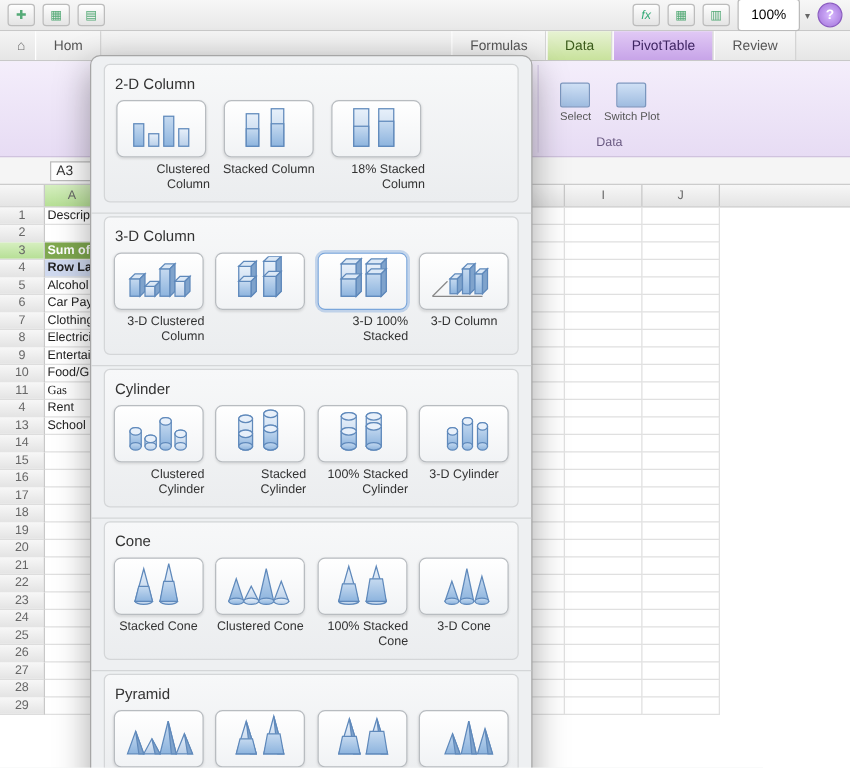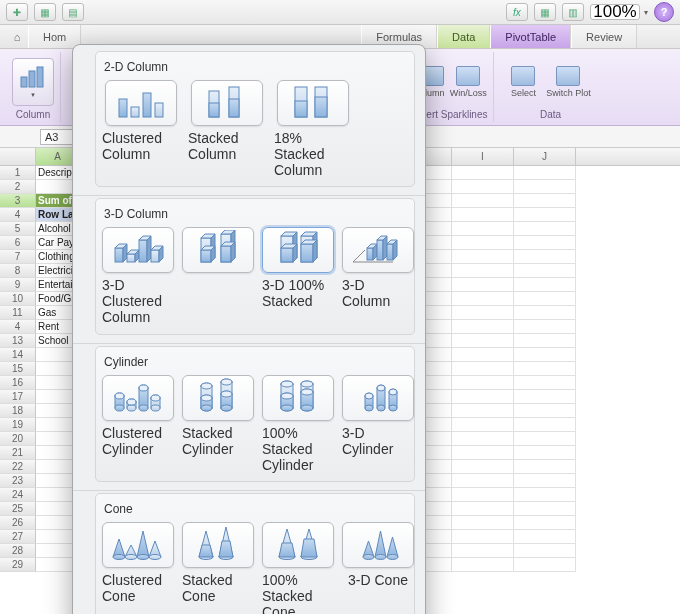--- a/index.html
+++ b/index.html
@@ -3,21 +3,21 @@
 <meta charset="utf-8">
 <style>
   * { box-sizing: border-box; margin: 0; padding: 0; font-family: "Lucida Grande", Arial, sans-serif; }
   body { background: #fff; font-size: 11px; color: #333; width: 680px; height: 614px; overflow: hidden; position: relative; }
 
   
   .titlebar { height: 25px; background: linear-gradient(#f7f7f7,#e8e8e8); border-bottom: 1px solid #c8c8c8; display: flex; align-items: center; padding: 0 6px; gap: 6px; }
   .titlebar .tb-btn { width: 22px; height: 18px; background: linear-gradient(#fefefe,#e4e4e4); border: 1px solid #bcbcbc; border-radius: 3px; display:flex; align-items:center; justify-content:center; font-size:10px; color:#5a7; }
   .titlebar .spacer { flex:1; }
   .titlebar .zoom { display:flex; align-items:center; gap:4px; }
-  .titlebar .zoom input { width: 50px; height: 16px; font-size: 17px; border:1px solid #bbb; border-radius:3px; text-align:center; }
+  .titlebar .zoom input { width: 50px; height: 26px; font-size: 11px; border:1px solid #bbb; border-radius:3px; text-align:center; }
   .help { width:20px; height:20px; border-radius:50%; background: radial-gradient(#d8b9ff,#a070d8); color:#fff; display:flex; align-items:center; justify-content:center; border:1px solid #8a5bc0; font-weight:bold; }
 
   
   .ribbon-tabs { height: 24px; background: linear-gradient(#f4f4f4,#e6e6e6); border-bottom: 1px solid #c8c8c8; display:flex; align-items:stretch; padding-left: 6px; }
   .ribbon-tabs .ico { width:22px; display:flex; align-items:center; justify-content:center; color:#6b6b6b; }
   .ribbon-tabs .tab { padding: 0 14px; display:flex; align-items:center; color:#555; border-right:1px solid #d4d4d4; border-left:1px solid #fff; background: linear-gradient(#f7f7f7,#e9e9e9); position:relative; }
   .ribbon-tabs .tab.data { background: linear-gradient(#e7f2d3,#c8e29c); color:#3a5a1a; }
   .ribbon-tabs .tab.active { background: linear-gradient(#e1c9f5,#c7a4e8); color:#3e2562; }
 
   
@@ -54,38 +54,38 @@
     left: 72px;
     top: 44px;
     width: 354px;
     background: #eef0f2;
     border: 1px solid #a6a6a6;
     border-radius: 8px;
     box-shadow: 0 10px 28px rgba(0,0,0,0.35);
     padding: 6px 0 10px 0;
     z-index: 50;
   }
-  .section { padding: 0 10px 8px 22px; }
+  .section { padding: 0 10px 8px 10px; }
   .section + .section { border-top: 1px solid #d4d6d8; padding-top: 2px; }
   .section-inner { background: linear-gradient(#f7f8f9,#ebedef); border:1px solid #d4d6d8; border-radius:5px; padding: 4px 6px 8px 6px; }
   .sec-title { font-size: 12px; color:#333; padding: 4px 0 6px 2px; font-weight: 500;}
   .thumb-row { display:flex; gap:8px; }
   .thumb { width: 78px; display:flex; flex-direction:column; align-items:center; gap:4px; }
   .thumb-btn {
     width: 72px; height: 46px;
     background: linear-gradient(#ffffff,#f1f3f5);
     border: 1px solid #b8bcc0;
     border-radius: 6px;
     box-shadow: inset 0 1px 0 #fff, 0 1px 2px rgba(0,0,0,0.1);
     display:flex; align-items:flex-end; justify-content:center;
     padding: 6px;
     cursor: pointer;
   }
   .thumb-btn.hover { border-color:#7aa6db; box-shadow: 0 0 0 2px rgba(122,166,219,0.4); }
-  .thumb-label { font-size: 14px; color:#333; text-align:left; line-height:1.15; min-height:22px; }
+  .thumb-label { font-size: 10px; color:#333; text-align:right; line-height:1.15; min-height:22px; }
 
   
   svg { display:block; }
 </style>
 </head>
 <body>
 
 <div class="titlebar">
   <div class="tb-btn">
       <span>✚</span>
@@ -119,33 +119,20 @@
   <div class="ico">⌂</div>
   <div class="tab">Hom</div>
   <div style="flex:0 0 280px"></div>
   <div class="tab">Formulas</div>
   <div class="tab data">Data</div>
   <div class="tab active">PivotTable</div>
   <div class="tab">Review</div>
 </div>
 
 <div class="ribbon-body">
-  <div class="rib-group">
-    <div class="icons">
-      <div class="rib-big">
-        <svg width="28" height="24">
-          <rect x="2" y="12" width="6" height="10" fill="#8fb3db" stroke="#5f89bb"></rect>
-          <rect x="10" y="6" width="6" height="16" fill="#8fb3db" stroke="#5f89bb"></rect>
-          <rect x="18" y="2" width="6" height="20" fill="#8fb3db" stroke="#5f89bb"></rect>
-        </svg>
-        <span style="font-size:7px">▾</span>
-      </div>
-    </div>
-    <div class="rib-label">Column</div>
-  </div>
 
   <div style="flex:0 0 330px"></div>
 
   <div class="rib-group">
     <div class="icons">
       <div class="rib-small">
         <div class="rib-ico"></div>
         <span>olumn</span>
       </div>
       <div class="rib-small">
@@ -304,21 +291,21 @@
         <div class="cell"></div>
         <div class="cell"></div>
         <div class="cell"></div>
         <div class="cell"></div>
         <div class="cell"></div>
         <div class="cell"></div>
         <div class="cell"></div>
       </div>
       <div class="row">
         <div class="rh">11</div>
-        <div class="cell" style="flex: 0 0 44px;">Gas</div>
+        <div class="cell" style="flex: 0 0 44px; font-family: Liberation Serif, serif;">Gas</div>
         <div class="cell"></div>
         <div class="cell"></div>
         <div class="cell"></div>
         <div class="cell"></div>
         <div class="cell"></div>
         <div class="cell"></div>
         <div class="cell"></div>
         <div class="cell"></div>
       </div>
       <div class="row">
@@ -938,65 +925,65 @@
                   <linearGradient id="g1" x1="0" y1="0" x2="0" y2="1">
                     <stop offset="0" stop-color="#c6daf0"></stop>
                     <stop offset="1" stop-color="#8db4de"></stop>
                   </linearGradient>
                   <linearGradient id="g2" x1="0" y1="0" x2="0" y2="1">
                     <stop offset="0" stop-color="#e7f0fa"></stop>
                     <stop offset="1" stop-color="#b9cfe9"></stop>
                   </linearGradient>
                 </defs>
                 <g>
+                  <polygon points="17,6 24,32 10,32" fill="url(#g2)" stroke="#5f89bb"></polygon>
+                  <ellipse cx="17" cy="32" rx="7" ry="2.5" fill="url(#g2)" stroke="#5f89bb"></ellipse>
+                </g>
+                <g>
+                  <polygon points="37,2 44,32 30,32" fill="url(#g2)" stroke="#5f89bb"></polygon>
+                  <ellipse cx="37" cy="32" rx="7" ry="2.5" fill="url(#g2)" stroke="#5f89bb"></ellipse>
+                </g>
+                <polygon points="13,20 21,20 24,32 10,32" fill="url(#g1)" stroke="#5f89bb"></polygon>
+                <polygon points="33,16 41,16 44,32 30,32" fill="url(#g1)" stroke="#5f89bb"></polygon>
+              </svg>
+            </div>
+            <div class="thumb-label">Stacked Cone</div>
+          </div>
+          <div class="thumb">
+            <div class="thumb-btn">
+              <svg width="60" height="36">
+                <defs>
+                  <linearGradient id="g1" x1="0" y1="0" x2="0" y2="1">
+                    <stop offset="0" stop-color="#c6daf0"></stop>
+                    <stop offset="1" stop-color="#8db4de"></stop>
+                  </linearGradient>
+                  <linearGradient id="g2" x1="0" y1="0" x2="0" y2="1">
+                    <stop offset="0" stop-color="#e7f0fa"></stop>
+                    <stop offset="1" stop-color="#b9cfe9"></stop>
+                  </linearGradient>
+                </defs>
+                <g>
                   <polygon points="10,14 16,32 4,32" fill="url(#g1)" stroke="#5f89bb"></polygon>
                   <ellipse cx="10" cy="32" rx="6" ry="2.5" fill="url(#g1)" stroke="#5f89bb"></ellipse>
                 </g>
                 <g>
                   <polygon points="22,20 28,32 16,32" fill="url(#g2)" stroke="#5f89bb"></polygon>
                   <ellipse cx="22" cy="32" rx="6" ry="2.5" fill="url(#g2)" stroke="#5f89bb"></ellipse>
                 </g>
                 <g>
                   <polygon points="34,6 40,32 28,32" fill="url(#g1)" stroke="#5f89bb"></polygon>
                   <ellipse cx="34" cy="32" rx="6" ry="2.5" fill="url(#g1)" stroke="#5f89bb"></ellipse>
                 </g>
                 <g>
                   <polygon points="46,16 52,32 40,32" fill="url(#g2)" stroke="#5f89bb"></polygon>
                   <ellipse cx="46" cy="32" rx="6" ry="2.5" fill="url(#g2)" stroke="#5f89bb"></ellipse>
                 </g>
               </svg>
             </div>
             <div class="thumb-label">Clustered Cone</div>
-          </div>
-          <div class="thumb">
-            <div class="thumb-btn">
-              <svg width="60" height="36">
-                <defs>
-                  <linearGradient id="g1" x1="0" y1="0" x2="0" y2="1">
-                    <stop offset="0" stop-color="#c6daf0"></stop>
-                    <stop offset="1" stop-color="#8db4de"></stop>
-                  </linearGradient>
-                  <linearGradient id="g2" x1="0" y1="0" x2="0" y2="1">
-                    <stop offset="0" stop-color="#e7f0fa"></stop>
-                    <stop offset="1" stop-color="#b9cfe9"></stop>
-                  </linearGradient>
-                </defs>
-                <g>
-                  <polygon points="17,6 24,32 10,32" fill="url(#g2)" stroke="#5f89bb"></polygon>
-                  <ellipse cx="17" cy="32" rx="7" ry="2.5" fill="url(#g2)" stroke="#5f89bb"></ellipse>
-                </g>
-                <g>
-                  <polygon points="37,2 44,32 30,32" fill="url(#g2)" stroke="#5f89bb"></polygon>
-                  <ellipse cx="37" cy="32" rx="7" ry="2.5" fill="url(#g2)" stroke="#5f89bb"></ellipse>
-                </g>
-                <polygon points="13,20 21,20 24,32 10,32" fill="url(#g1)" stroke="#5f89bb"></polygon>
-                <polygon points="33,16 41,16 44,32 30,32" fill="url(#g1)" stroke="#5f89bb"></polygon>
-              </svg>
-            </div>
-            <div class="thumb-label">Stacked Cone</div>
           </div>
           <div class="thumb">
             <div class="thumb-btn">
               <svg width="60" height="36">
                 <defs>
                   <linearGradient id="g1" x1="0" y1="0" x2="0" y2="1">
                     <stop offset="0" stop-color="#c6daf0"></stop>
                     <stop offset="1" stop-color="#8db4de"></stop>
                   </linearGradient>
                   <linearGradient id="g2" x1="0" y1="0" x2="0" y2="1">

